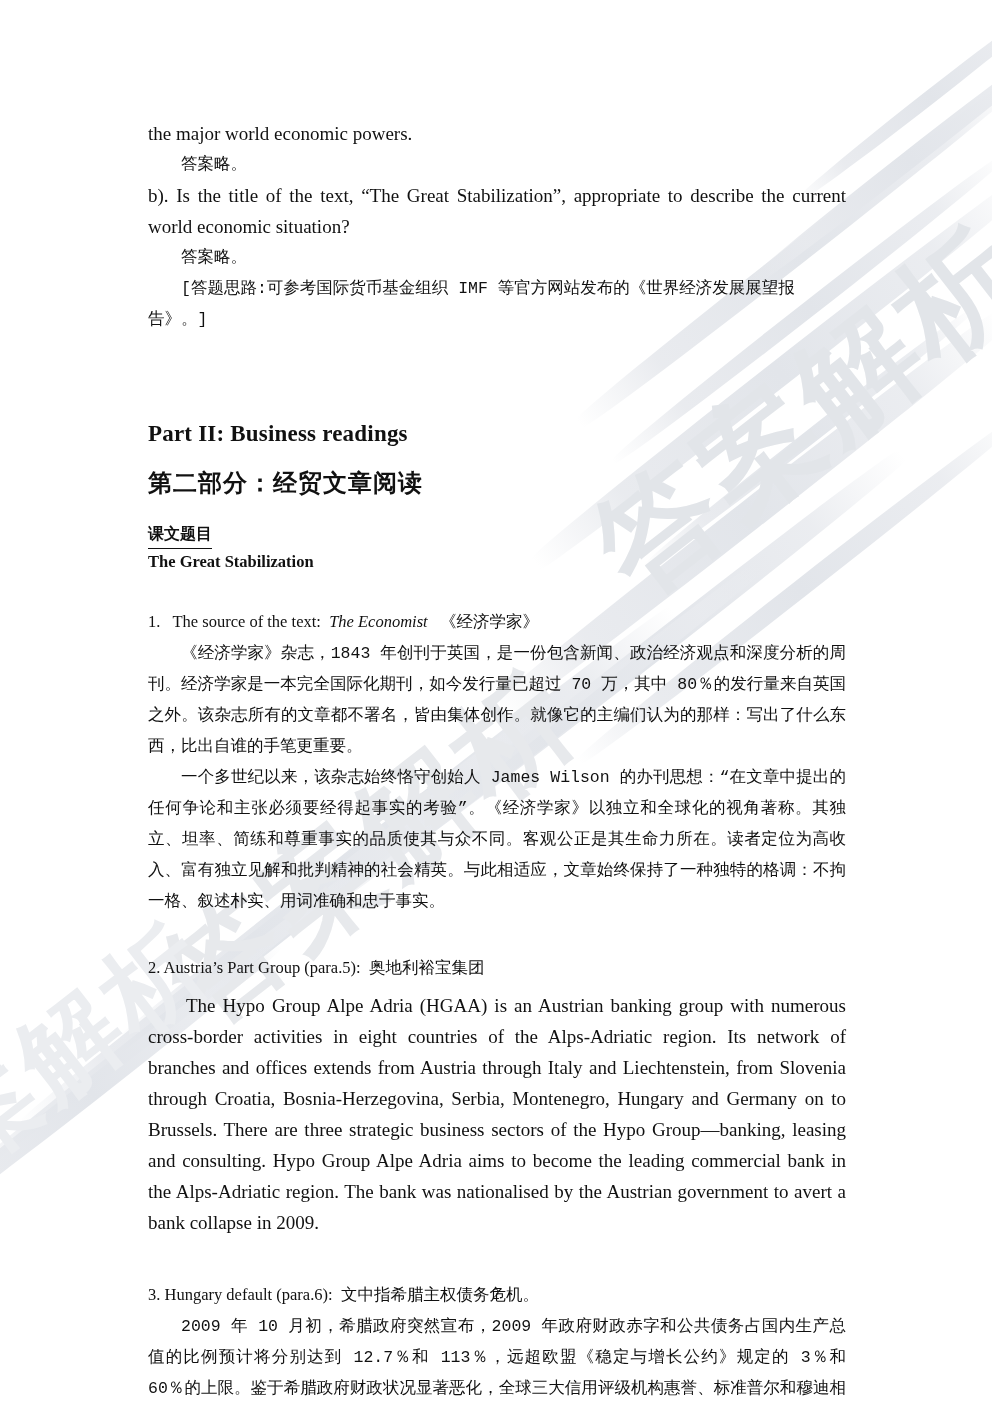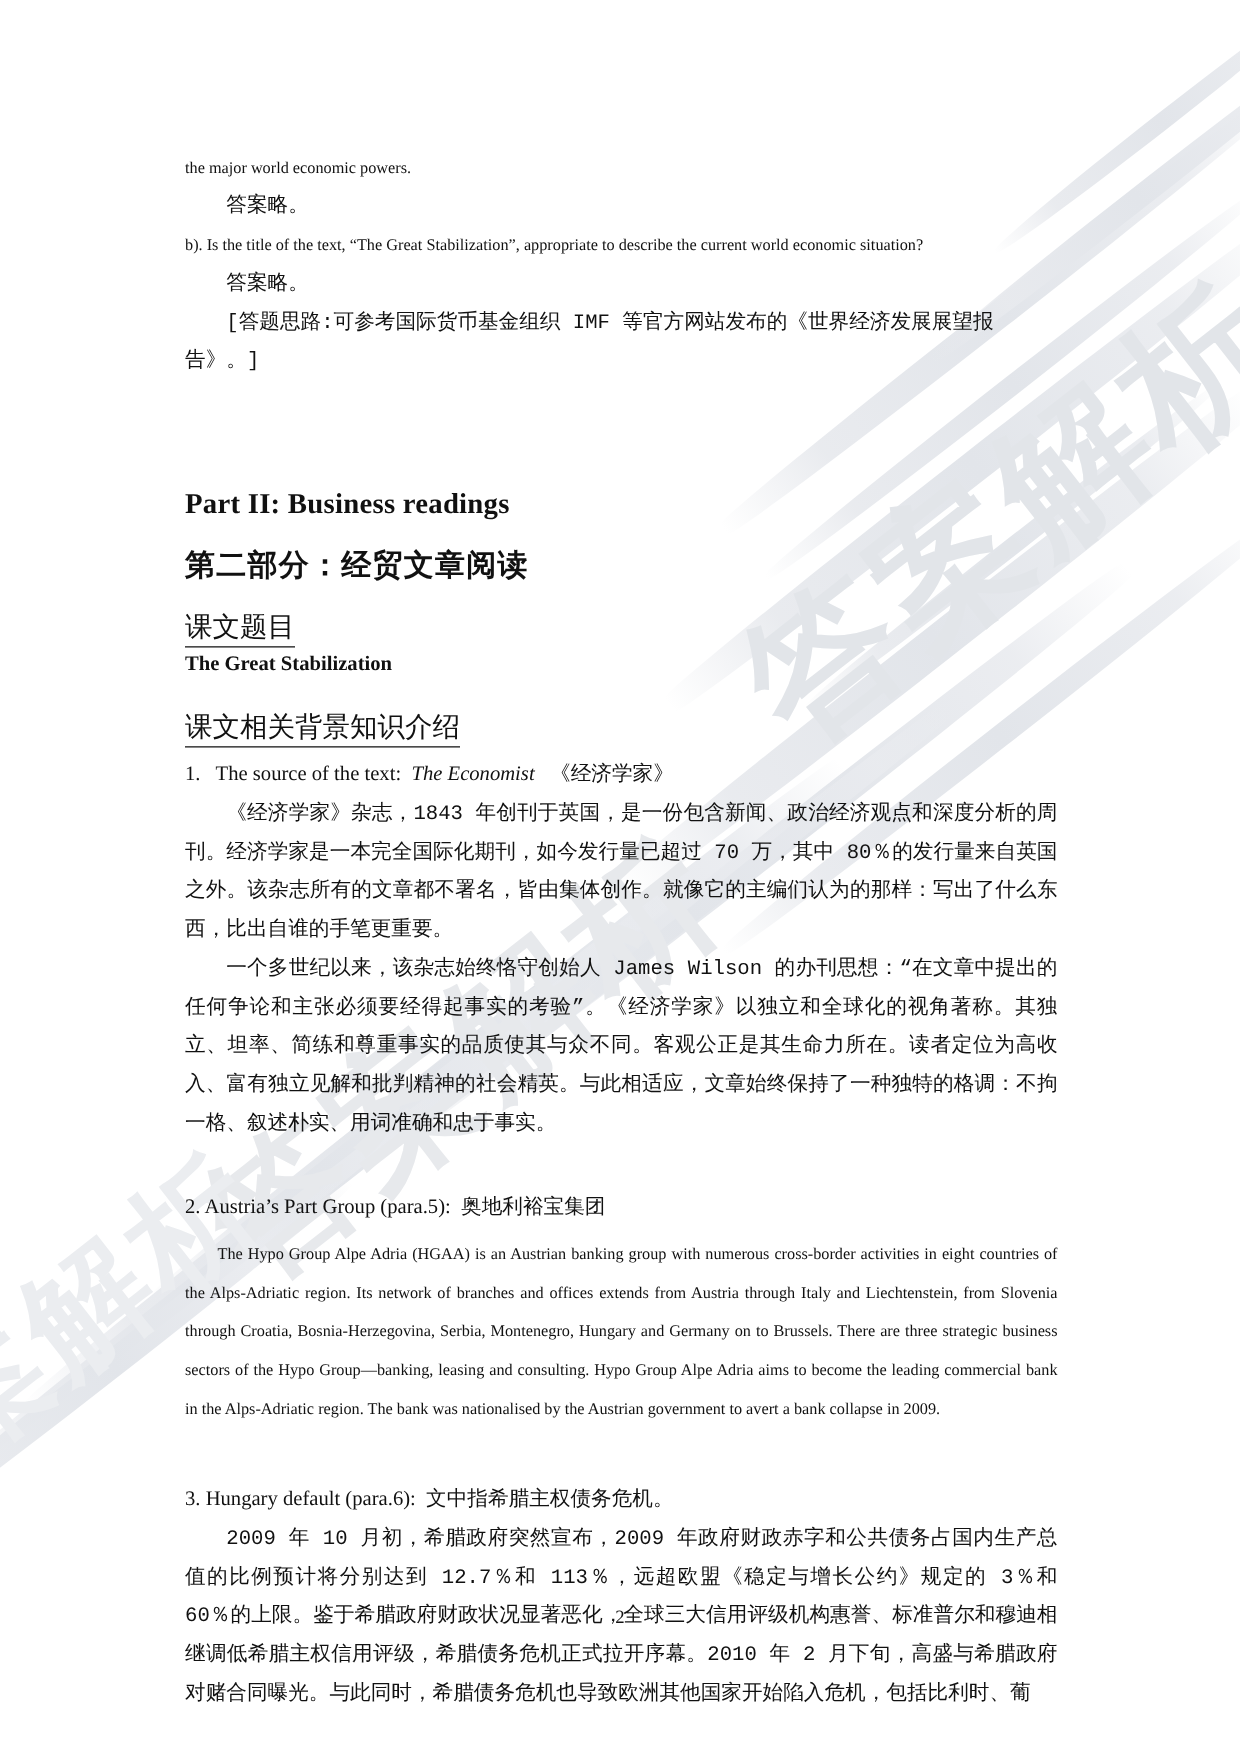--- a/index.html
+++ b/index.html
@@ -50,21 +50,21 @@
     top: 0;
     width: 698px;
     z-index: 2;
   }
 
   p, div.line {
     margin: 0;
   }
 
   .body-text {
-    font-size: 13px;
+    font-size: 19px;
     line-height: 31px;
     text-align: justify;
     text-justify: inter-word;
   }
   .body-text.nojust { text-align: left; }
 
   .indent { text-indent: 2em; }
 
   .cn {
     font-family: Liberation Mono, monospace;
@@ -100,22 +100,22 @@
     letter-spacing: 0.3px;
   }
   .boxed .box-cn {
     font-family: "DejaVu Sans", "Liberation Sans", sans-serif;
     font-weight: 700;
     font-size: 18px;
   }
   .h-underline {
     display: inline-block;
     font-family: "DejaVu Sans", "Liberation Sans", sans-serif;
-    font-size: 22px;
-    font-weight: 400;
+    font-size: 16px;
+    font-weight: 700;
     line-height: 26px;
     border-bottom: 1.5px solid #111111;
     padding-bottom: 1px;
   }
   .h-en-bold {
     font-size: 16.5px;
     font-weight: 700;
     line-height: 26px;
   }
 
@@ -193,23 +193,20 @@
     <div class="spacer-xs"></div>
 
     <div>
       <span class="h-underline">课文题目</span>
     </div>
 
     <p class="h-en-bold">The Great Stabilization</p>
 
     <div class="spacer-md"></div>
 
-    <div>
-      <span class="h-underline">课文相关背景知识介绍</span>
-    </div>
 
     <div class="spacer-xs"></div>
 
     <p class="num-item">
       <span>1.</span>&nbsp;&nbsp;
       <span>The source of the text:</span>&nbsp;
       <span class="ital">The Economist</span>&nbsp;&nbsp;
       <span class="cn">《经济学家》</span>
     </p>
 

